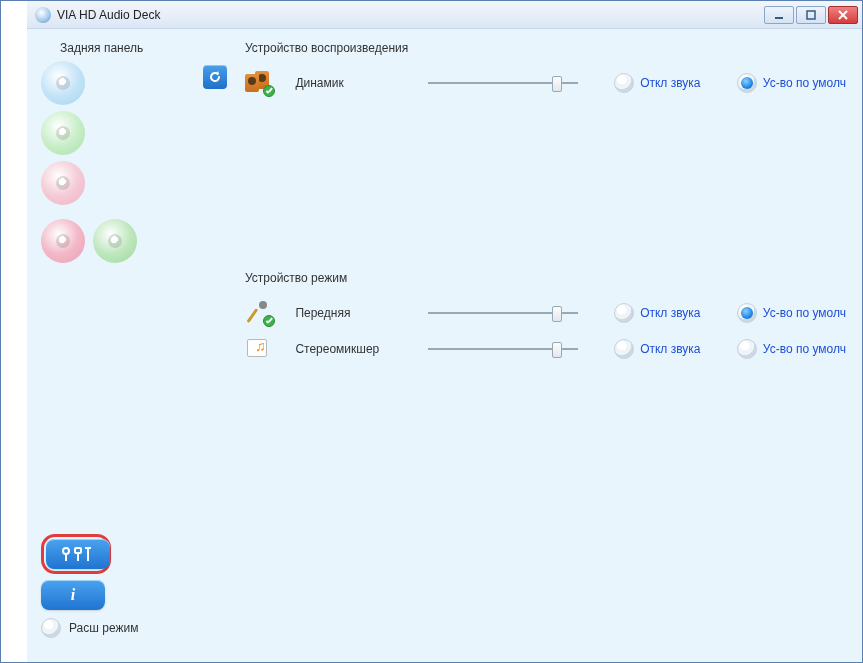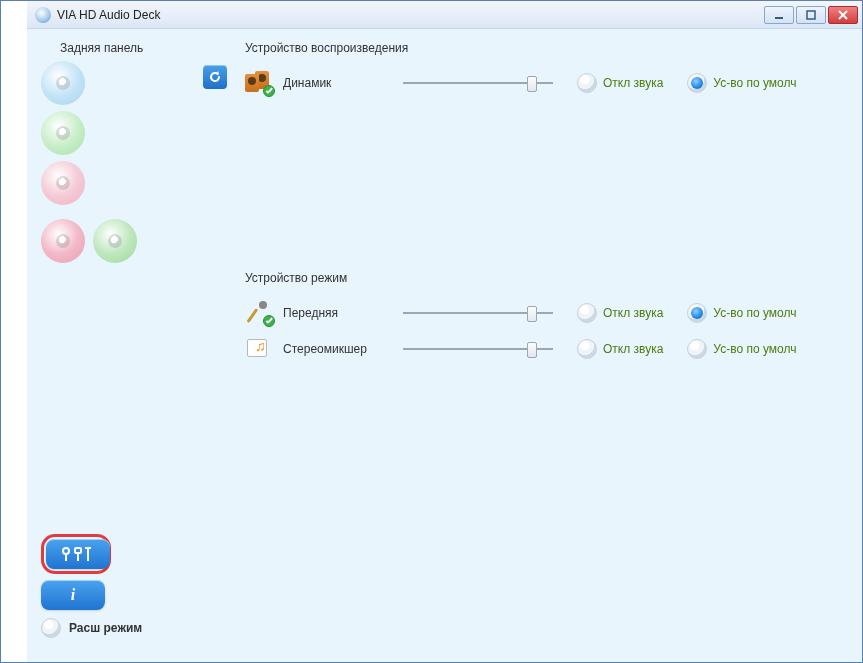--- a/index.html
+++ b/index.html
@@ -116,21 +116,21 @@
     margin-bottom: 8px;
     cursor:pointer;
   }
   .tool-btn svg { display:block; }
   .highlight {
     border: 3px solid #e23b3b;
     border-radius: 14px;
     padding: 2px;
   }
 
-  .adv-row { display:flex; align-items:center; gap:8px; margin-top: 6px; font-weight: bold; }
+  .adv-row { display:flex; align-items:center; gap:8px; margin-top: 6px; }
 
   
   .orb {
     width: 20px; height: 20px; border-radius: 50%;
     background: radial-gradient(circle at 38% 32%, #fff 0 28%, #eef4f8 29% 55%, #cdd9e2 56% 100%);
     border: 1px solid #c6d2de;
     position: relative;
     flex: 0 0 20px;
     cursor:pointer;
   }
@@ -149,20 +149,21 @@
   }
   .section-title {
     font-size: 12px;
     color: #333;
     margin: 0 0 10px 0;
   }
   .device-row {
     display:flex; align-items:center;
     height: 36px;
     gap: 10px;
+    justify-content: space-between;
   }
   .dev-icon {
     width: 28px; height: 24px; flex:0 0 28px;
     position: relative;
   }
   .speaker-shape {
     width: 14px; height: 18px;
     background: linear-gradient(#e38f3e, #c96f1d);
     border-radius: 2px;
     position:absolute; left:0; top:3px;
@@ -237,21 +238,21 @@
     height:2px; background:#9aa8b4;
   }
   .slider-thumb {
     position:absolute; top:1px;
     width:10px; height:16px;
     background: linear-gradient(#fdfdfd, #e3e8ec);
     border:1px solid #9aa8b4; border-radius:2px;
   }
 
   .ctrl-group { display:flex; align-items:center; gap:6px; flex:0 0 auto; margin-left:14px; }
-  .ctrl-label { font-size:12px; color:#4d7c0f; white-space:nowrap; }
+  .ctrl-label { font-size:12px; color:#1d4ed8; white-space:nowrap; }
 
   .spacer-block { height: 170px; }
 </style>
 </head>
 <body>
 
 <div class="window">
   <div class="titlebar">
     <div class="tb-icon"></div>
     <div class="tb-title">VIA HD Audio Deck</div>

